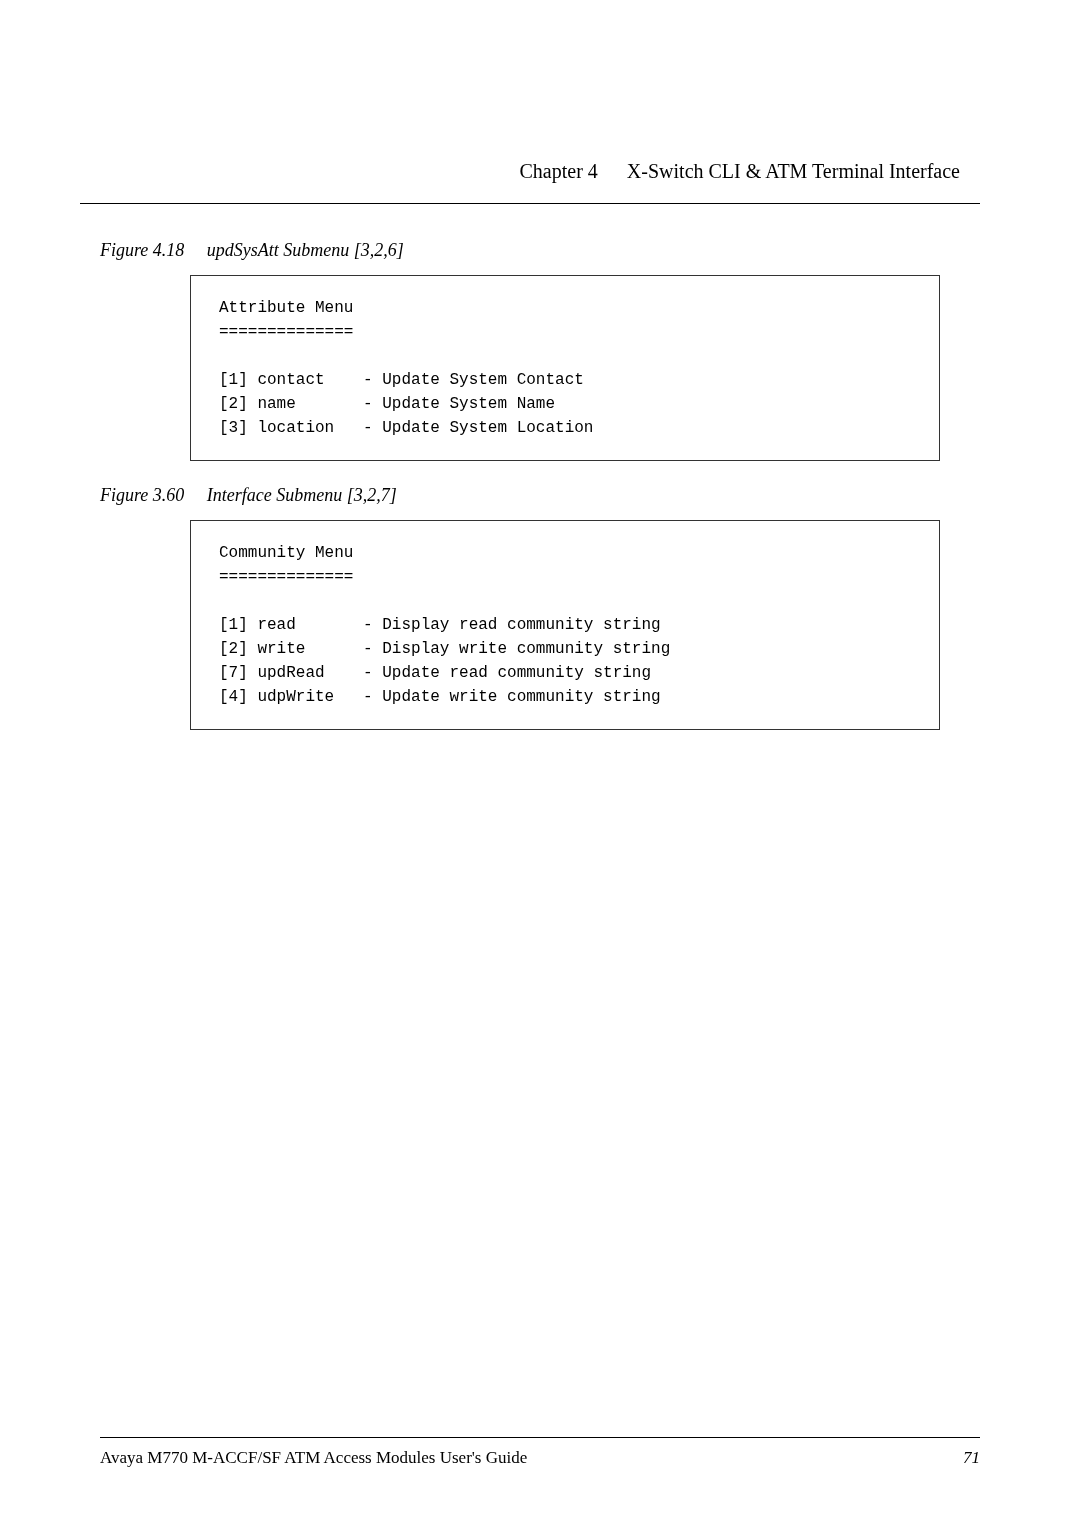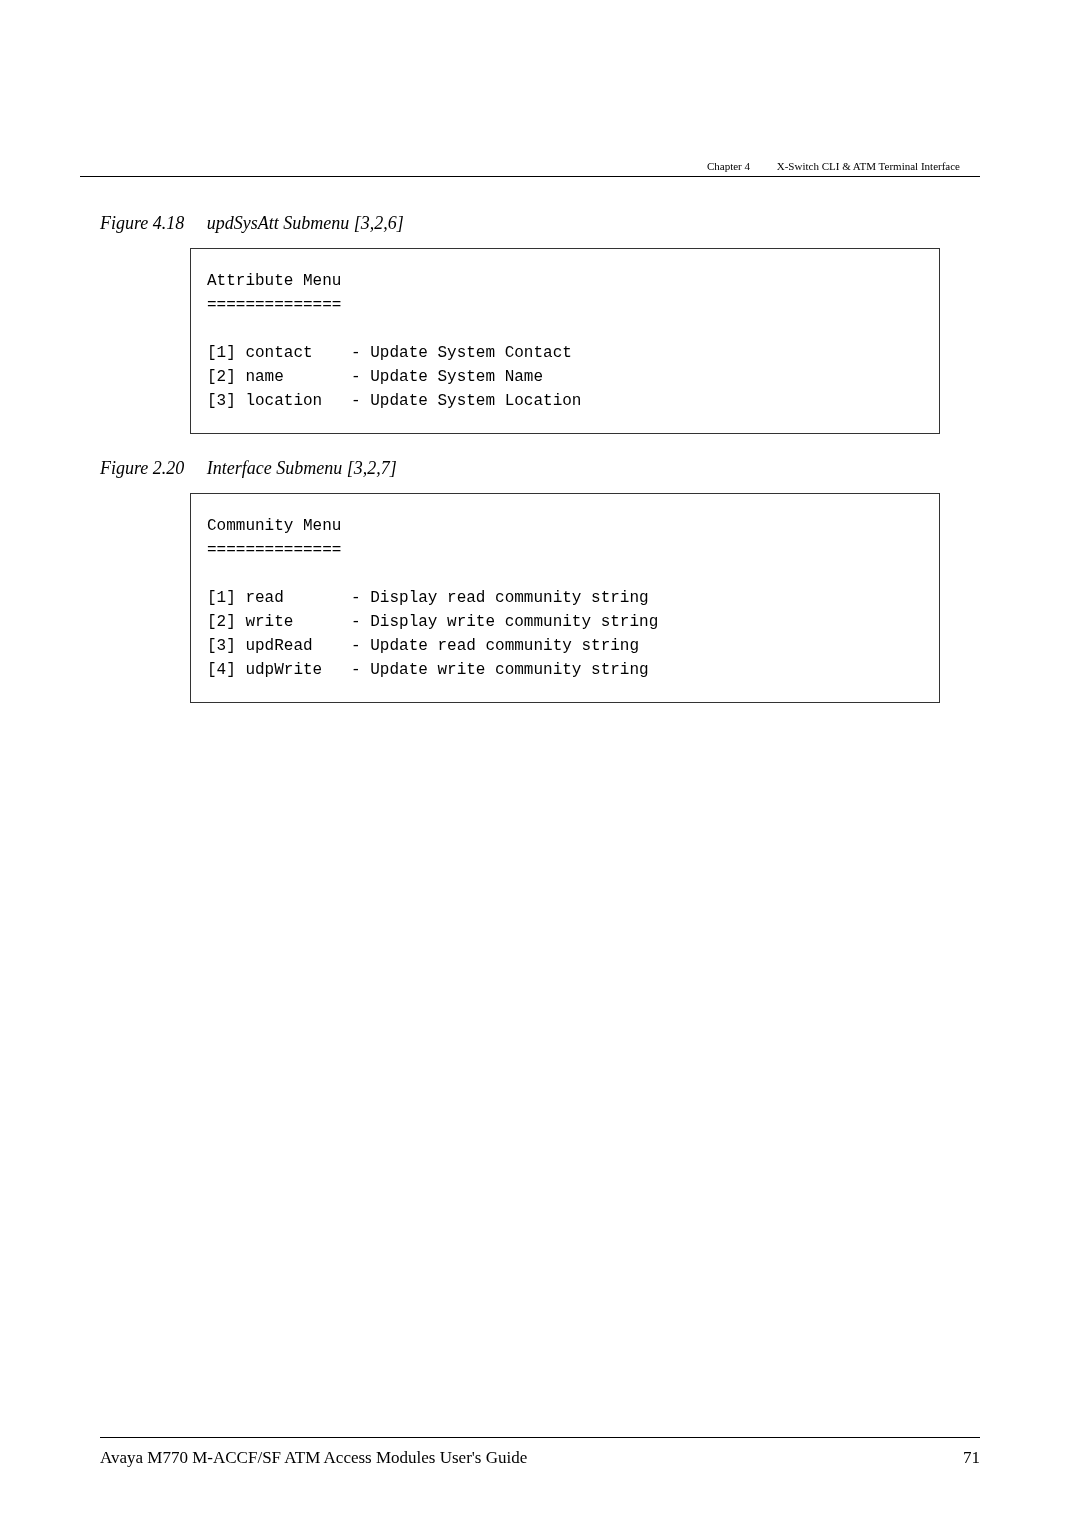--- a/index.html
+++ b/index.html
@@ -15,23 +15,23 @@
       color: #000000;
       position: relative;
     }
     .page {
       padding: 160px 100px 60px 100px;
       height: 100%;
       position: relative;
     }
     .header-line {
       text-align: right;
-      font-size: 11px;
+      font-size: 20px;
       padding-right: 20px;
-      margin-bottom: 4px;
+      margin-bottom: 20px;
     }
     .header-chapter {
       display: inline;
       margin-right: 24px;
     }
     .header-title {
       display: inline;
     }
     .hr-top {
       border: none;
@@ -46,21 +46,21 @@
       margin-bottom: 14px;
       margin-top: 14px;
     }
     .figure-number {
       margin-right: 18px;
     }
     .code-box {
       border: 1px solid #333;
       margin-left: 90px;
       margin-right: 40px;
-      padding: 20px 20px 20px 16px;
+      padding: 20px 20px 20px 28px;
       font-family: 'Courier New', Courier, monospace;
       font-size: 16px;
       line-height: 1.5;
       white-space: pre;
       margin-bottom: 24px;
     }
     .footer {
       position: absolute;
       bottom: 60px;
       left: 100px;
@@ -75,20 +75,21 @@
       display: flex;
       justify-content: space-between;
       align-items: baseline;
       font-size: 17px;
     }
     .footer-left {
       font-family: Georgia, 'Times New Roman', serif;
     }
     .footer-right {
       font-family: Georgia, 'Times New Roman', serif;
+      font-style: italic;
     }
   </style>
 </head>
 <body>
 
 <div class="page">
 
   <div class="header-line">
     <span class="header-chapter">Chapter 4</span>
     <span class="header-title">X-Switch CLI &amp; ATM Terminal Interface</span>
@@ -101,30 +102,30 @@
   </div>
 
   <div class="code-box">Attribute Menu
 ==============
 
 [1] contact    - Update System Contact
 [2] name       - Update System Name
 [3] location   - Update System Location</div>
 
   <div class="figure-caption">
-    <span class="figure-number">Figure 2.20</span>
+    <span class="figure-number">Figure 3.60</span>
     <span>Interface Submenu [3,2,7]</span>
   </div>
 
   <div class="code-box">Community Menu
 ==============
 
 [1] read       - Display read community string
 [2] write      - Display write community string
-[3] updRead    - Update read community string
+[7] updRead    - Update read community string
 [4] udpWrite   - Update write community string</div>
 
   <div class="footer">
     <hr class="hr-bottom">
     <div class="footer-content">
       <span class="footer-left">Avaya M770 M-ACCF/SF ATM Access Modules User's Guide</span>
       <span class="footer-right">71</span>
     </div>
   </div>
 

